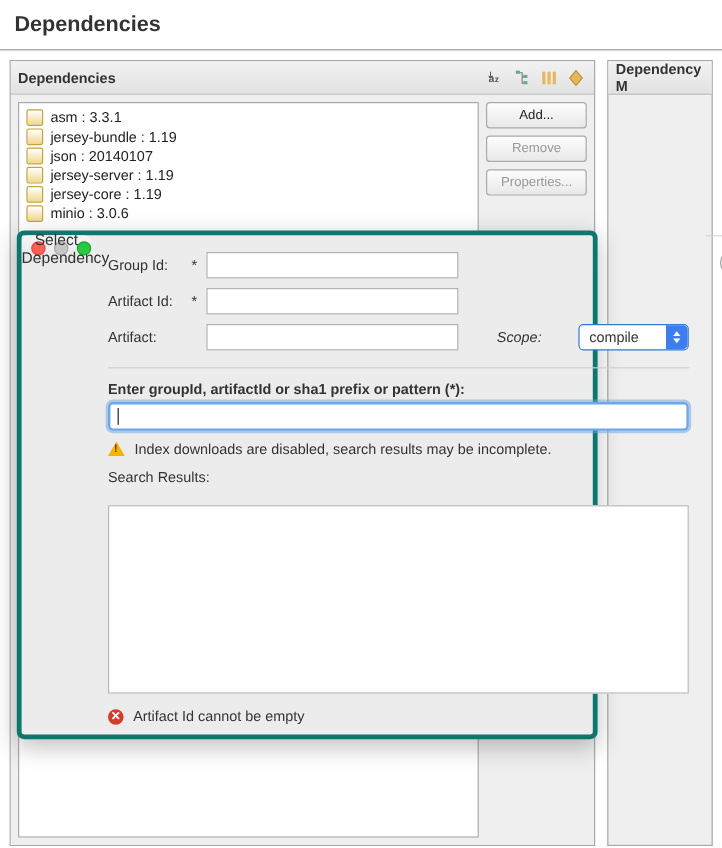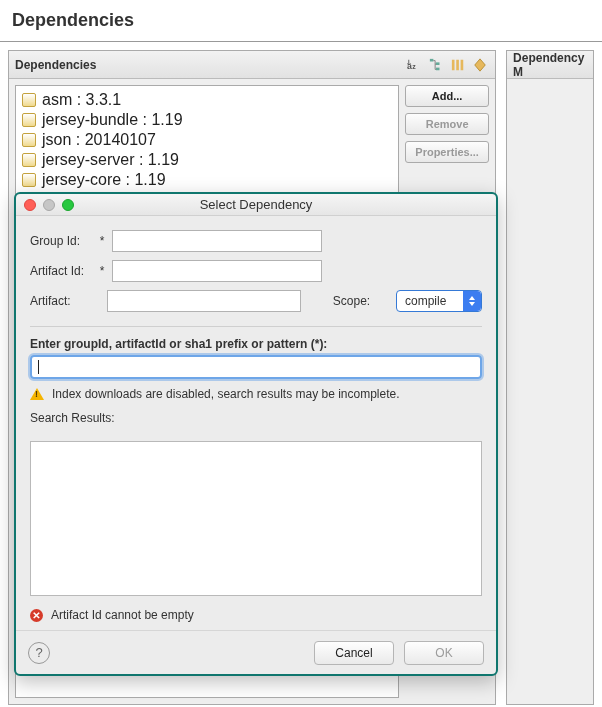--- a/index.html
+++ b/index.html
@@ -71,21 +71,21 @@
     border:1px solid #aaa;
     flex:1;
     padding: 4px;
     overflow:auto;
   }
   .dep-item {
     display:flex;
     align-items:center;
     gap:6px;
     padding:1px 2px;
-    font-size:16px;
+    font-size:12px;
     color:#222;
   }
   .jar-icon {
     width:14px; height:14px;
     border:1px solid #c4a23d;
     background: linear-gradient(#fff,#f0d98c);
     border-radius:2px;
     display:inline-block;
   }
   .side-buttons {
@@ -94,39 +94,38 @@
     gap:6px;
     width: 84px;
   }
   .side-buttons button {
     height:22px;
     font-size:11px;
     border:1px solid #aaa;
     background: linear-gradient(#fdfdfd,#e8e8e8);
     border-radius:3px;
     color:#222;
-    font-weight:bold;
   }
   .side-buttons button:disabled {
     color:#999;
   }
 
   
   .dialog {
     position:absolute;
     left: 14px;
     top: 192px;
     width: 484px;
-    height: 484px;
+    height: 424px;
     background:#ececec;
-    border:2px solid #0f766e;
+    border:4px solid #0f766e;
     border-radius:6px;
     box-shadow: 0 6px 20px rgba(0,0,0,0.25);
     display:flex;
-    flex-direction:column;
+    flex-direction:row;
   }
   .titlebar {
     height:22px;
     display:flex;
     align-items:center;
     position:relative;
     border-bottom:1px solid #d0d0d0;
     background: linear-gradient(#f5f5f5,#e6e6e6);
     border-radius:6px 6px 0 0;
   }
@@ -159,21 +158,21 @@
   .form-row label { width:62px; text-align:left; }
   .req { color:#333; width:8px; text-align:center;}
   .form-row input[type=text] {
     height:22px;
     border:1px solid #b2b2b2;
     background:#fff;
     padding:2px 4px;
     font-size:12px;
   }
   .input-main { width: 210px; }
-  .scope-label { margin-left:26px; }
+  .scope-label { margin-left:26px;font-style:italic; }
   .scope-select {
     height:22px;
     border:1px solid #3579d6;
     border-radius:4px;
     background:#fff;
     display:flex; align-items:center;
     padding:0 6px 0 8px;
     font-size:12px;
     position:relative;
     width: 92px;

